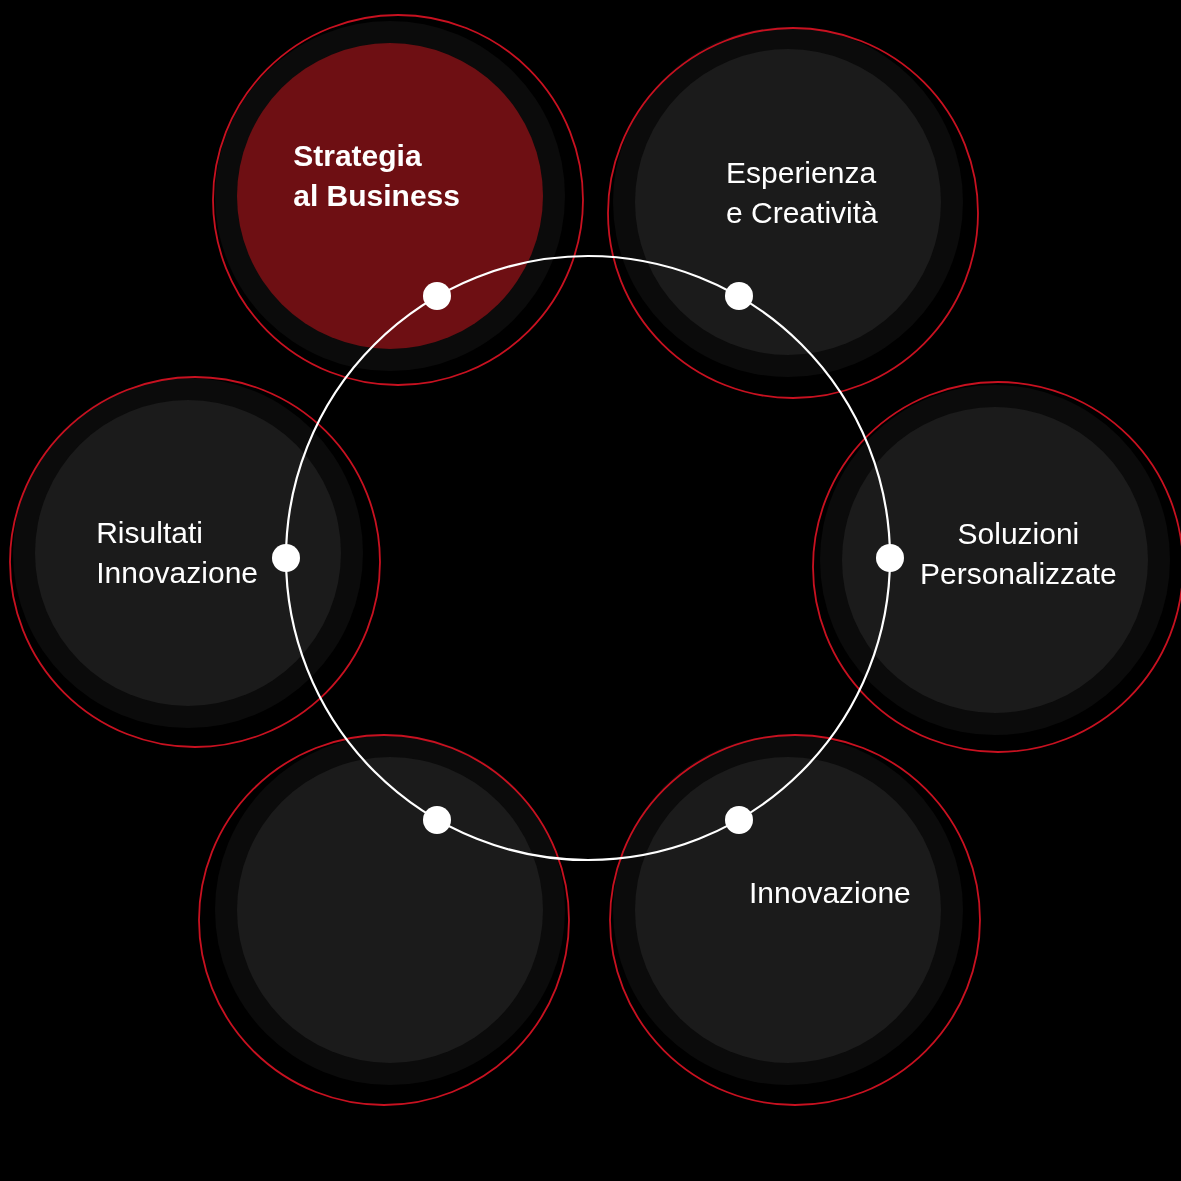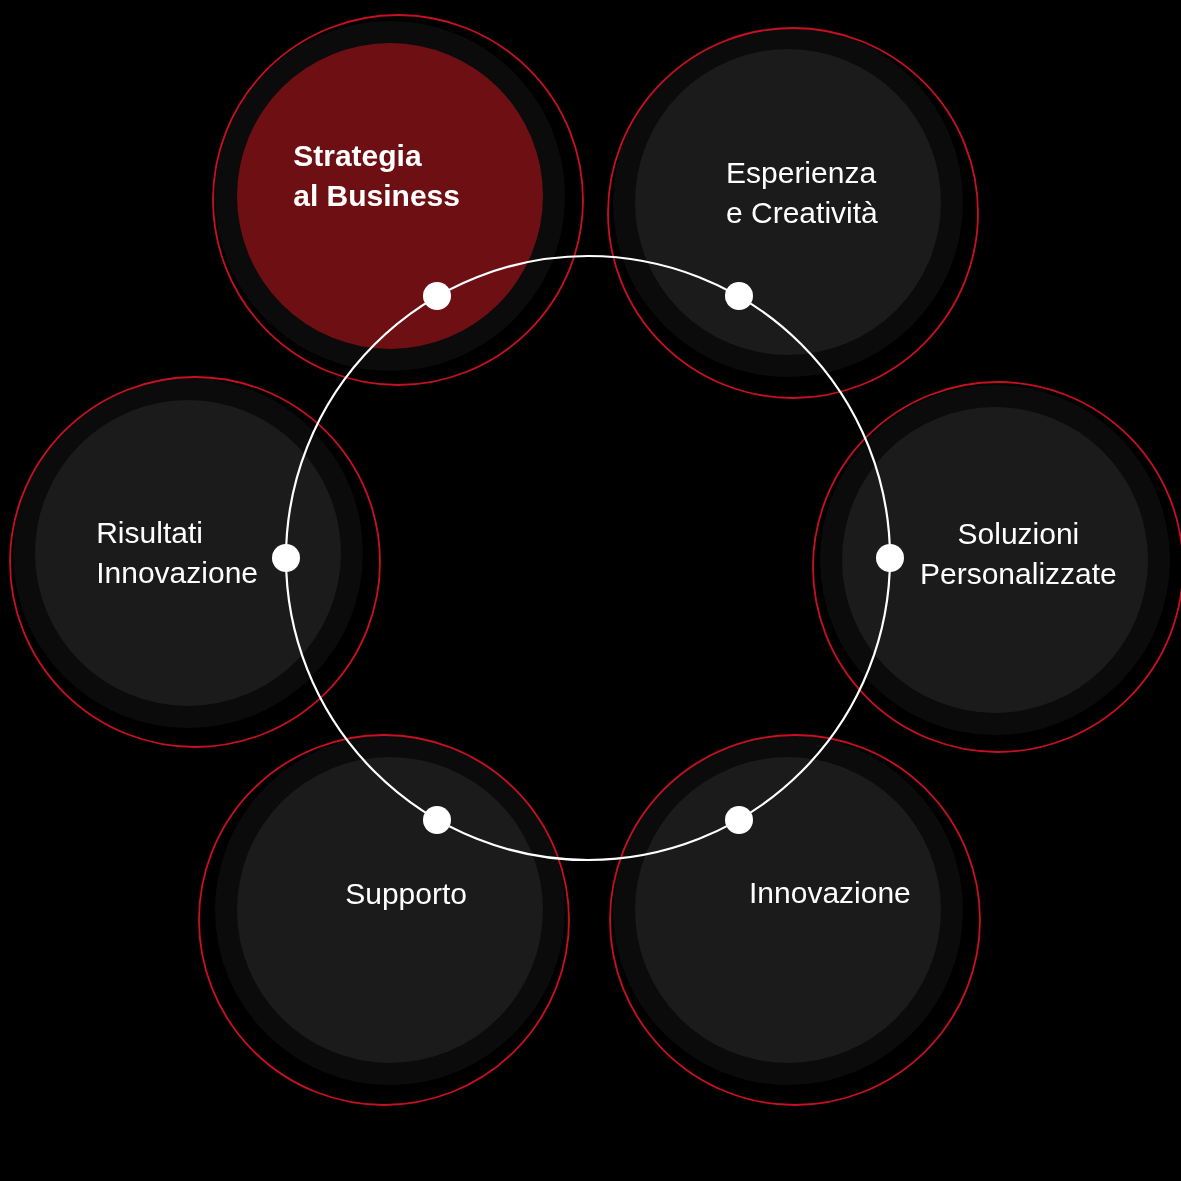--- a/index.html
+++ b/index.html
@@ -118,20 +118,19 @@
     <div>Risultati</div>
     <div>Innovazione</div>
   </div>
 
   <div class="node-label align-left" style="left:920px; top:514px;text-align:center;">
     <div>Soluzioni</div>
     <div>Personalizzate</div>
   </div>
 
   <div class="node-label align-right" style="right:714px; top:874px;">
-    <div>Supporto</div>
   </div>
 
   <div class="node-label align-left" style="left:749px; top:873px;">
     <div>Innovazione</div>
   </div>
 
 </div>
 
 </body></html>

